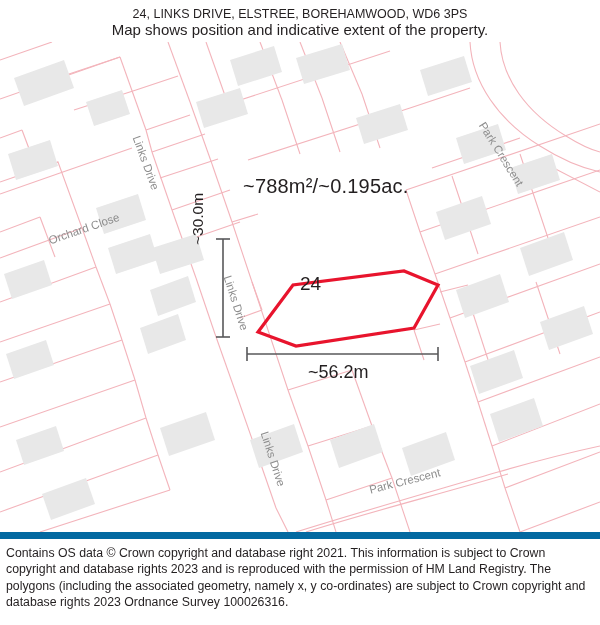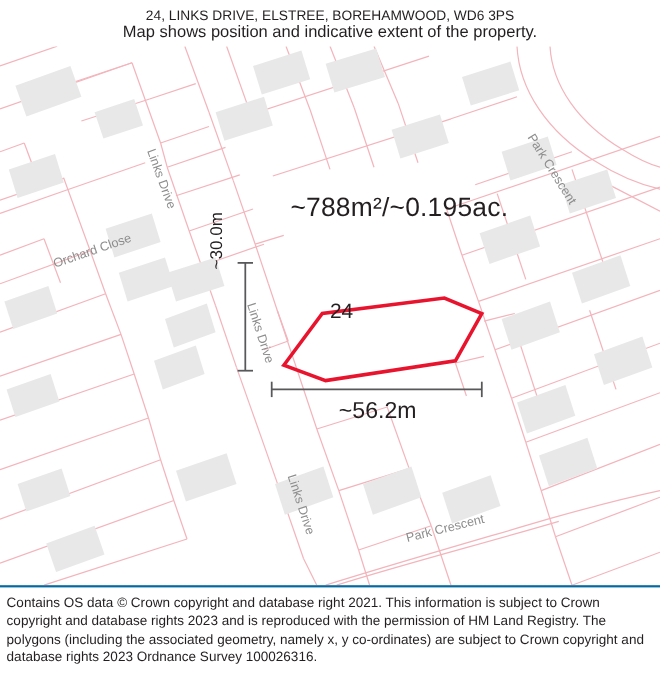--- a/index.html
+++ b/index.html
@@ -54,38 +54,37 @@
   .map-svg {
     position: absolute;
     top: 0; left: 0;
   }
 
   
   .area-label {
     position: absolute;
     left: 243px;
     top: 133px;
-    font-size: 24px;
+    font-size: 20px;
     color: #231f20;
     letter-spacing: 0.2px;
     white-space: nowrap;
-    margin-left: 21px;
   }
   .plot-number {
     position: absolute;
     left: 300px;
     top: 231px;
     font-size: 19px;
     color: #231f20;
   }
   .dim-h-label {
     position: absolute;
     left: 308px;
     top: 320px;
-    font-size: 21px;
+    font-size: 18px;
     color: #231f20;
     white-space: nowrap;
   }
   .dim-v-label {
     position: absolute;
     left: 189px;
     top: 203px;
     font-size: 15.5px;
     color: #231f20;
     white-space: nowrap;
@@ -103,21 +102,21 @@
 
   
   .footer {
     position: absolute;
     top: 532px;
     left: 0;
     width: 600px;
     height: 93px;
     box-sizing: border-box;
     padding: 6px 8px 0 6px;
-    border-top: 2px solid #0369a1;
+    border-top: 7px solid #0369a1;
   }
   .footer p {
     margin: 0;
     font-size: 12.3px;
     line-height: 16.4px;
     color: #231f20;
   }
 </style>
 </head>
 <body>

